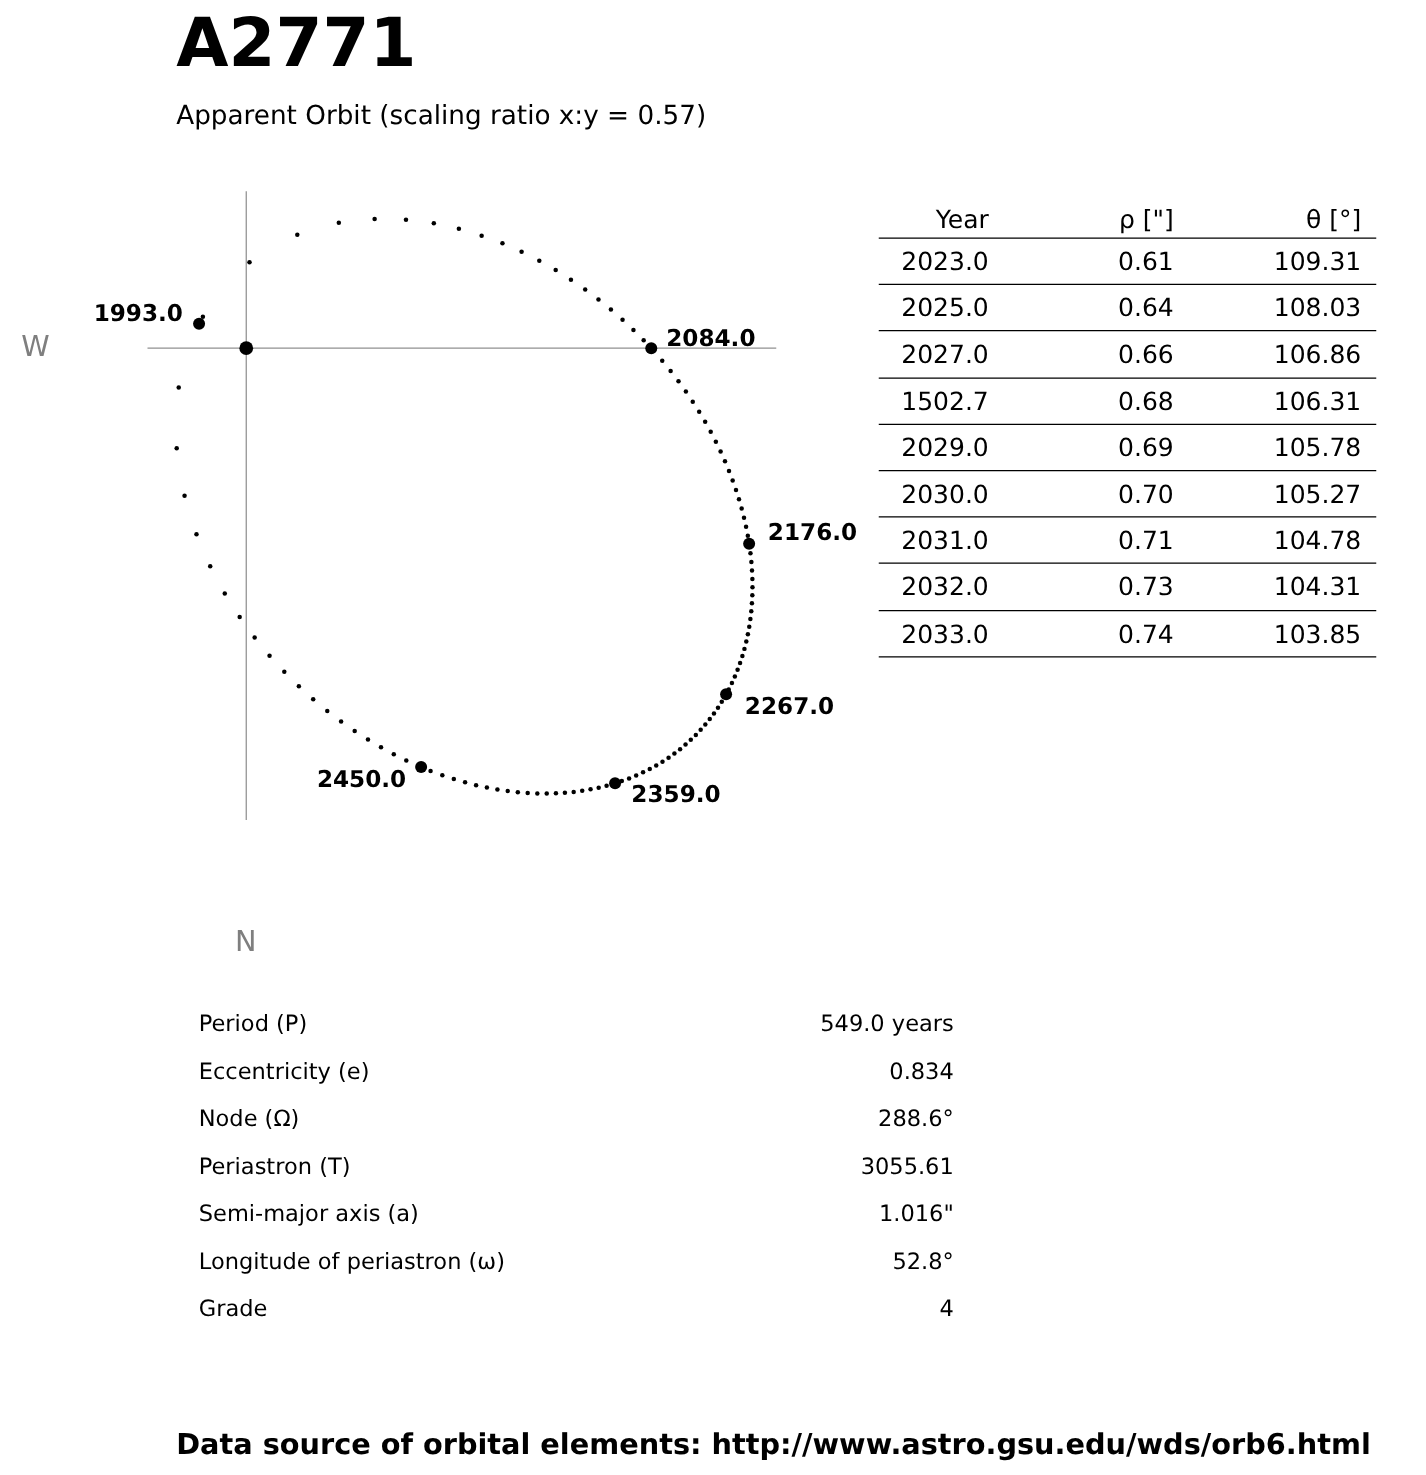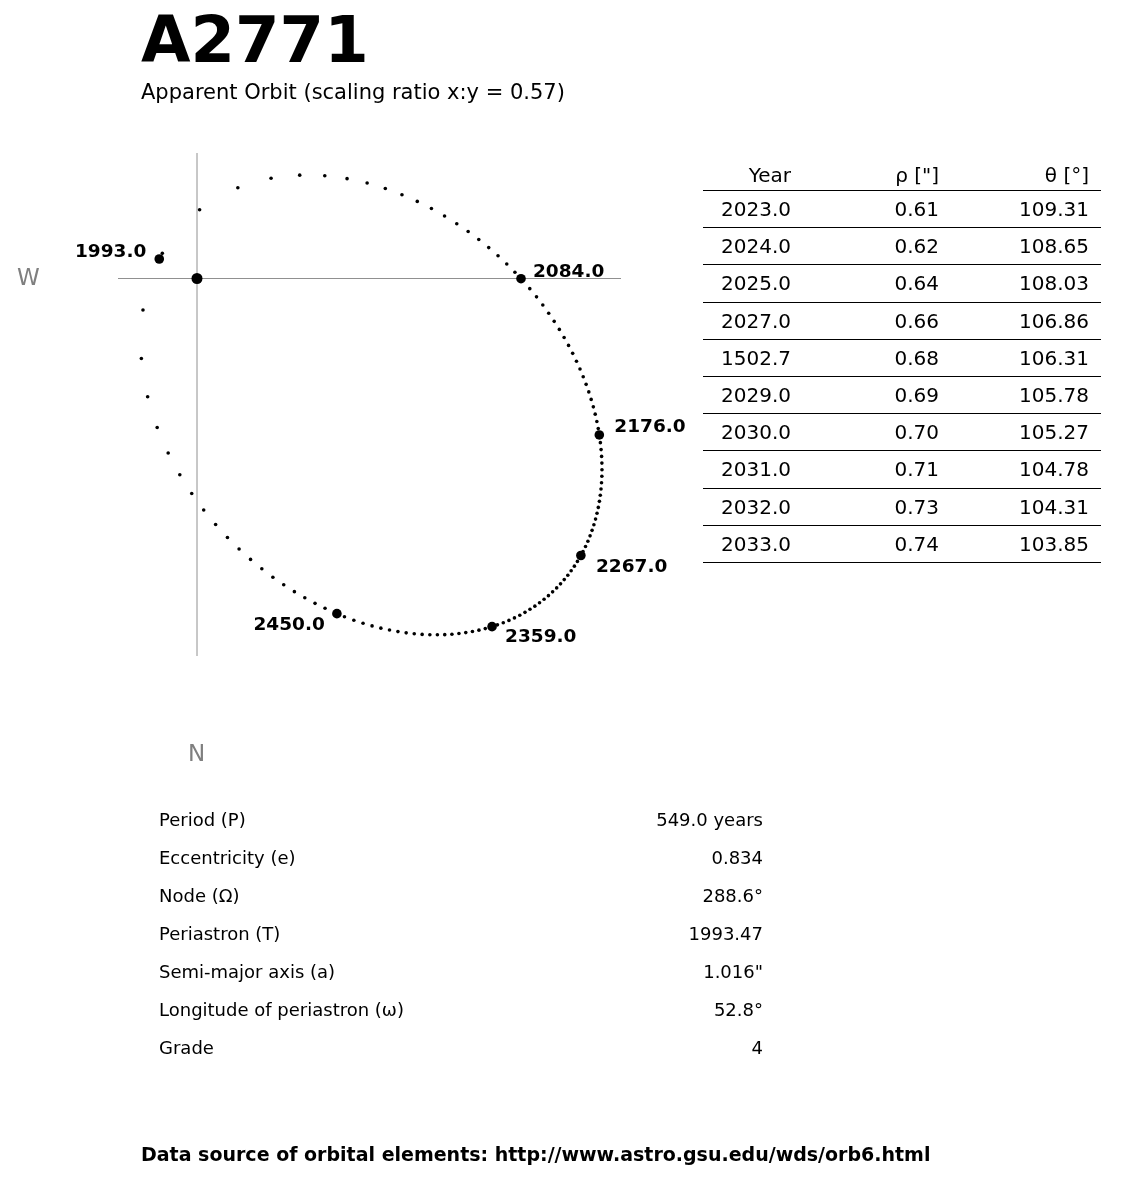--- a/index.html
+++ b/index.html
@@ -2,42 +2,42 @@
 <html><head>
 <meta charset="utf-8">
 <style>
   html,body{margin:0;padding:0;background:#ffffff;}
   body{
     width:1141px;height:1180px;position:relative;overflow:hidden;
     font-family:"DejaVu Sans", sans-serif;color:#000;
   }
   .abs{position:absolute;}
   #page-title{
-    left:141px;top:8px;margin:0;font-size:64px;font-weight:bold;line-height:1;
+    left:141px;top:8px;margin:0;font-size:54px;font-weight:bold;line-height:1;
     letter-spacing:0px;
   }
   #page-subtitle{left:141px;top:80px;font-size:21px;line-height:1.2;}
   #orbit-svg{left:0;top:0;width:1141px;height:1180px;}
   .epoch-label{font-family:"DejaVu Sans",sans-serif;font-size:18.5px;font-weight:bold;fill:#000;}
   .axis-letter{font-family:"DejaVu Sans",sans-serif;font-size:23px;fill:#7f7f7f;}
   #ephem{left:703px;top:160px;width:398px;font-size:20px;}
   .thead,.trow{
     display:grid;grid-template-columns:88px 148px 150px;
     box-sizing:border-box;padding-right:12px;
     align-items:center;border-bottom:1.7px solid #000;
   }
   .thead{height:31px;}
   .trow{height:37.2px;}
   .thead span,.trow span{text-align:right;display:block;}
   #elements{left:159px;top:800px;width:930px;font-size:18px;}
   .el-row{height:38px;display:flex;align-items:center;}
   .el-label{width:383px;flex:none;}
   .el-value{width:221px;flex:none;text-align:right;}
   .el-note{flex:none;}
-  #footer{left:141px;top:1143px;font-size:19px;font-weight:bold;}
+  #footer{left:141px;top:1143px;font-size:23px;font-weight:bold;}
 </style>
 </head>
 <body>
 
 <h1 class="abs" id="page-title">A2771</h1>
 <div class="abs" id="page-subtitle">Apparent Orbit (scaling ratio x:y = 0.57)</div>
 
 <svg class="abs" id="orbit-svg" viewBox="0 0 1141 1180">
     <line x1="118" y1="278.5" x2="621" y2="278.5" stroke="#909090" stroke-width="1"></line>
     <line x1="197" y1="153" x2="197" y2="656" stroke="#909090" stroke-width="1"></line>
@@ -184,25 +184,20 @@
     <span>ρ ["]</span>
     <span>θ [°]</span>
   </div>
   <div id="tbody">
       <div class="trow">
         <span>2023.0</span>
         <span>0.61</span>
         <span>109.31</span>
       </div>
       <div class="trow">
-        <span>2024.0</span>
-        <span>0.62</span>
-        <span>108.65</span>
-      </div>
-      <div class="trow">
         <span>2025.0</span>
         <span>0.64</span>
         <span>108.03</span>
       </div>
       <div class="trow">
         <span>2027.0</span>
         <span>0.66</span>
         <span>106.86</span>
       </div>
       <div class="trow">
@@ -246,21 +241,21 @@
     <div class="el-row">
       <span class="el-label">Eccentricity (e)</span>
       <span class="el-value">0.834</span>
     </div>
     <div class="el-row">
       <span class="el-label">Node (Ω)</span>
       <span class="el-value">288.6°</span>
     </div>
     <div class="el-row">
       <span class="el-label">Periastron (T)</span>
-      <span class="el-value">1993.47</span>
+      <span class="el-value">3055.61</span>
     </div>
     <div class="el-row">
       <span class="el-label">Semi-major axis (a)</span>
       <span class="el-value">1.016"</span>
     </div>
     <div class="el-row">
       <span class="el-label">Longitude of periastron (ω)</span>
       <span class="el-value">52.8°</span>
     </div>
     <div class="el-row">

